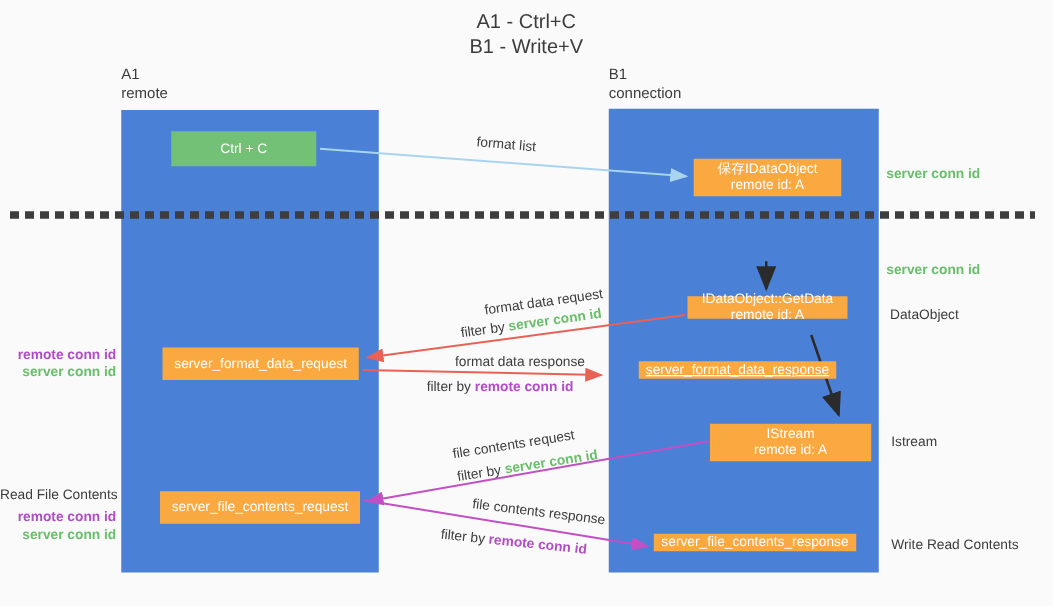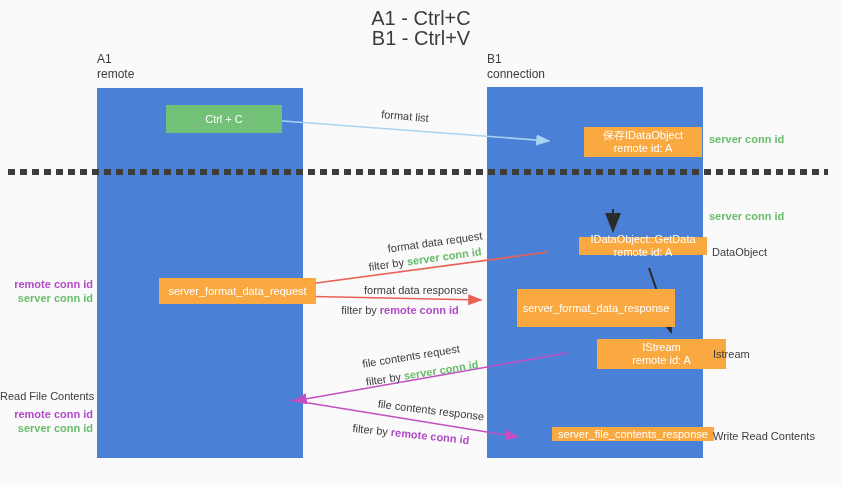--- a/index.html
+++ b/index.html
@@ -1,26 +1,26 @@
 <!DOCTYPE html>
 <html><head>
 <meta charset="utf-8">
 <style>
   html,body{margin:0;padding:0;}
   body{font-family:"Liberation Sans","DejaVu Sans",sans-serif;background:#fafafa;}
   #stage{position:relative;width:842px;height:485px;background:#fafafa;overflow:hidden;}
 
   .title{position:absolute;top:8px;left:0;width:842px;text-align:center;
-         font-size:20px;line-height:20px;color:#3c3c3c;}
+         font-size:16px;line-height:20px;color:#3c3c3c;}
   .lane{position:absolute;background:#4a80d6;}
   .lane-hdr{position:absolute;text-align:left;font-size:12px;line-height:15px;color:#3c3c3c;}
 
   .node{position:absolute;color:#fff;display:flex;flex-direction:column;
         align-items:center;justify-content:center;text-align:center;
-        font-size:11px;line-height:13px;margin-left:29px;}
+        font-size:11px;line-height:13px;}
   .green{background:#73c177;}
   .orange{background:#f9a940;}
 
   .lbl{position:absolute;font-size:11px;color:#3c3c3c;white-space:nowrap;}
   .g{color:#69bd6b;font-weight:bold;}
   .p{color:#b14cc6;font-weight:bold;}
   .right-align{text-align:right;}
   .ctr{transform:translateX(-50%);}
   .rot-m8{transform:translateX(-50%) rotate(-8deg);}
   .rot-m9{transform:translateX(-50%) rotate(-9deg);}
@@ -34,21 +34,21 @@
 
   svg.arrows{position:absolute;left:0;top:0;pointer-events:none;}
 </style>
 </head>
 <body>
 
 <div id="stage">
 
   <div class="title">
     <div>A1 - Ctrl+C</div>
-    <div>B1 - Ctrl+V</div>
+    <div>B1 - Write+V</div>
   </div>
 
   <div class="lane-hdr" style="left:97px;top:52px;width:206px;">
     <div>A1</div>
     <div>remote</div>
   </div>
   <div class="lane-hdr" style="left:487px;top:52px;width:216px;">
     <div>B1</div>
     <div>connection</div>
   </div>
@@ -89,26 +89,29 @@
     <span>保存IDataObject</span>
     <span>remote id: A</span>
   </div>
   <div class="node orange" style="left:550px;top:237px;width:128px;height:18px;">
     <span>IDataObject::GetData</span>
     <span>remote id: A</span>
   </div>
   <div class="node orange" style="left:130px;top:278px;width:157px;height:26px;">
     <span>server_format_data_request</span>
   </div>
-  <div class="node orange" style="left:488px;top:289px;width:158px;height:38px;">
+  <div class="node orange" style="left:511px;top:289px;width:158px;height:14px;text-decoration:underline;">
     <span>server_format_data_response</span>
   </div>
   <div class="node orange" style="left:568px;top:339px;width:129px;height:30px;">
     <span>IStream</span>
     <span>remote id: A</span>
+  </div>
+  <div class="node orange" style="left:128px;top:393px;width:160px;height:26px;">
+    <span>server_file_contents_request</span>
   </div>
   <div class="node orange" style="left:523px;top:427px;width:162px;height:14px;">
     <span>server_file_contents_response</span>
   </div>
 
   <div class="lbl g" style="left:709px;top:133px;">server conn id</div>
   <div class="lbl g" style="left:709px;top:210px;">server conn id</div>
   <div class="lbl" style="left:712px;top:246px;">DataObject</div>
   <div class="lbl" style="left:713px;top:348px;">Istream</div>
   <div class="lbl" style="left:713px;top:430px;">Write Read Contents</div>

